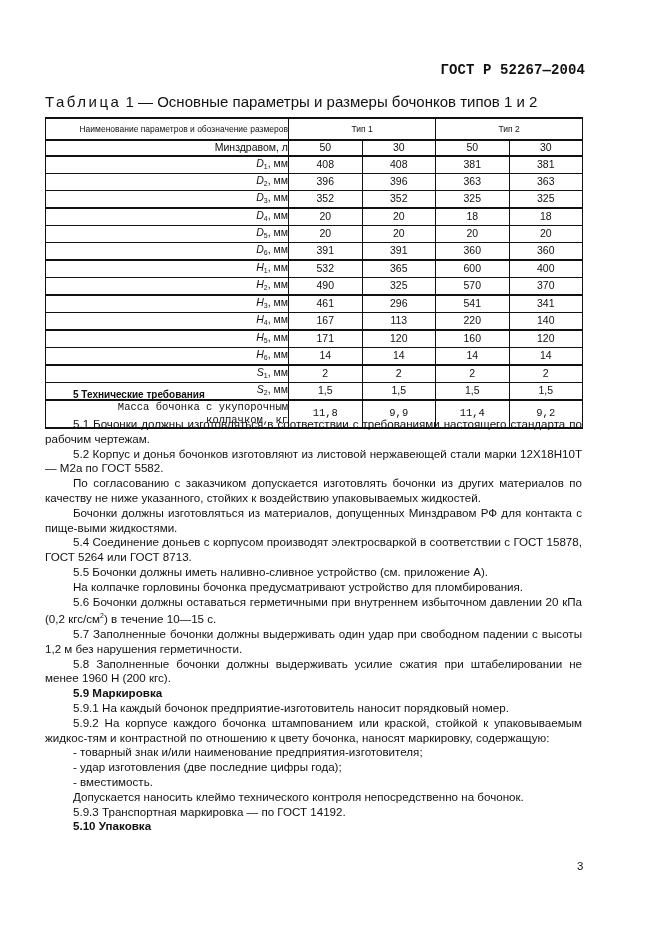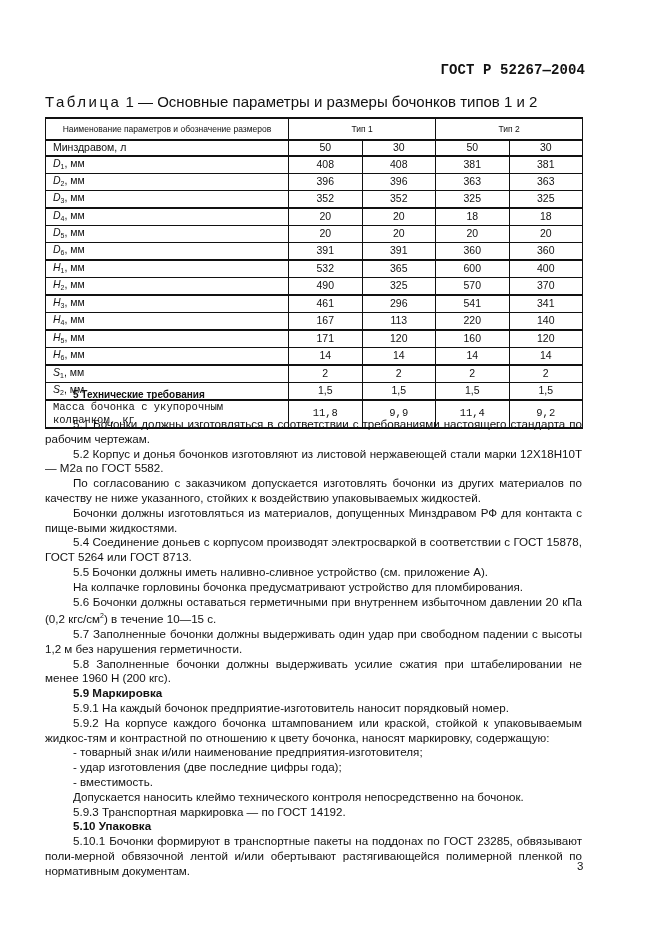--- a/index.html
+++ b/index.html
@@ -24,21 +24,21 @@
     border: 1px solid #111; padding: 0; height: 13.5px; line-height: 13px;
   }
   table.params th {
     font-weight: normal; font-size: 8.5px; height: 20px;
     border-top: 2px solid #111; border-bottom: 2px solid #111;
   }
   table.params td.name { text-align: left; padding-left: 7px; }
   table.params td.val { text-align: center; }
   table.params tr.thick td { border-top: 2px solid #111; }
   table.params tr:last-child td { border-bottom: 2px solid #111; font-family: Liberation Mono, monospace; }
-  table.params td:first-child, table.params th:first-child { border-left: 1.5px solid #111; }
+  table.params td:first-child, table.params th:first-child { border-left: 1.5px solid #111; text-align: right; }
   table.params td:last-child, table.params th:last-child { border-right: 1.5px solid #111; }
   table.params col.c0 { width: 243px; }
   table.params col.c1, table.params col.c2, table.params col.c3, table.params col.c4 { width: 73.5px; }
   .sym { font-style: italic; }
   sub { font-size: 7px; vertical-align: -2px; }
 
   .content {
     position: absolute; top: 386px; left: 45px; width: 537px;
     font-size: 11.6px; line-height: 14.8px;
   }
@@ -208,16 +208,15 @@
   <p class="p">5.8  Заполненные бочонки должны выдерживать усилие сжатия при штабелировании не менее 1960 Н (200 кгс).</p>
   <p class="subhead">5.9  Маркировка</p>
   <p class="p">5.9.1  На каждый бочонок предприятие-изготовитель наносит порядковый номер.</p>
   <p class="p">5.9.2  На корпусе каждого бочонка штампованием или краской, стойкой к упаковываемым жидкос-тям и контрастной по отношению к цвету бочонка, наносят маркировку, содержащую:</p>
   <p class="li">-  товарный знак и/или наименование предприятия-изготовителя;</p>
   <p class="li">-  удар изготовления (две последние цифры года);</p>
   <p class="li">-  вместимость.</p>
   <p class="p">Допускается наносить клеймо технического контроля непосредственно на бочонок.</p>
   <p class="p">5.9.3  Транспортная маркировка — по ГОСТ 14192.</p>
   <p class="subhead">5.10  Упаковка</p>
-  <p class="p">5.10.1  Бочонки формируют в транспортные пакеты на поддонах по ГОСТ 23285, обвязывают поли-мерной обвязочной лентой и/или обертывают растягивающейся полимерной пленкой по нормативным документам.</p>
 </div>
 
 <div class="page-num">3</div>
 
 </body></html>

